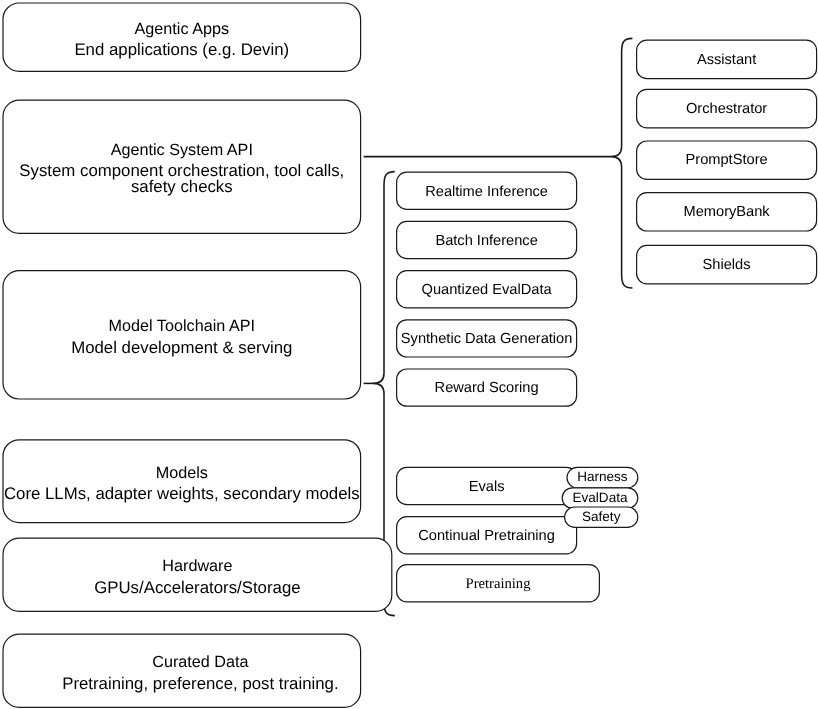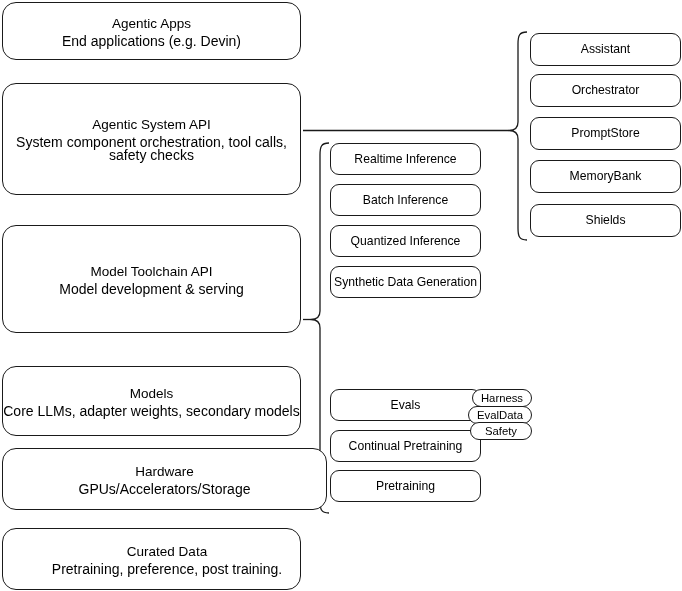--- a/index.html
+++ b/index.html
@@ -137,32 +137,35 @@
     <div class="layer-sub">Pretraining, preference, post training.</div>
   </div>
 
   <div class="node cap-box" style="left:330px; top:143px; width:151px; height:32px;">
     <span>Realtime Inference</span>
   </div>
   <div class="node cap-box" style="left:330px; top:184px; width:151px; height:32px;">
     <span>Batch Inference</span>
   </div>
   <div class="node cap-box" style="left:330px; top:225px; width:151px; height:32px;">
-    <span>Quantized Inference</span>
+    <span>Quantized EvalData</span>
   </div>
   <div class="node cap-box" style="left:330px; top:266px; width:151px; height:32px;">
     <span>Synthetic Data Generation</span>
+  </div>
+  <div class="node cap-box" style="left:330px; top:307px; width:151px; height:32px;">
+    <span>Reward Scoring</span>
   </div>
   <div class="node cap-box" style="left:330px; top:389px; width:151px; height:32px;">
     <span>Evals</span>
   </div>
   <div class="node cap-box" style="left:330px; top:430px; width:151px; height:32px;">
     <span>Continual Pretraining</span>
   </div>
-  <div class="node cap-box" style="left:330px; top:470px; width:151px; height:32px;">
+  <div class="node cap-box" style="left:330px; top:470px; width:170px; height:32px;font-family:Liberation Serif, serif;">
     <span>Pretraining</span>
   </div>
 
   <div class="pill" style="left:472px; top:377px; width:60px; height:18px;">
     <span>Harness</span>
   </div>
   <div class="pill" style="left:468px; top:394px; width:64px; height:18px;">
     <span>EvalData</span>
   </div>
   <div class="pill" style="left:470px; top:410px; width:62px; height:18px;text-align:center;">

